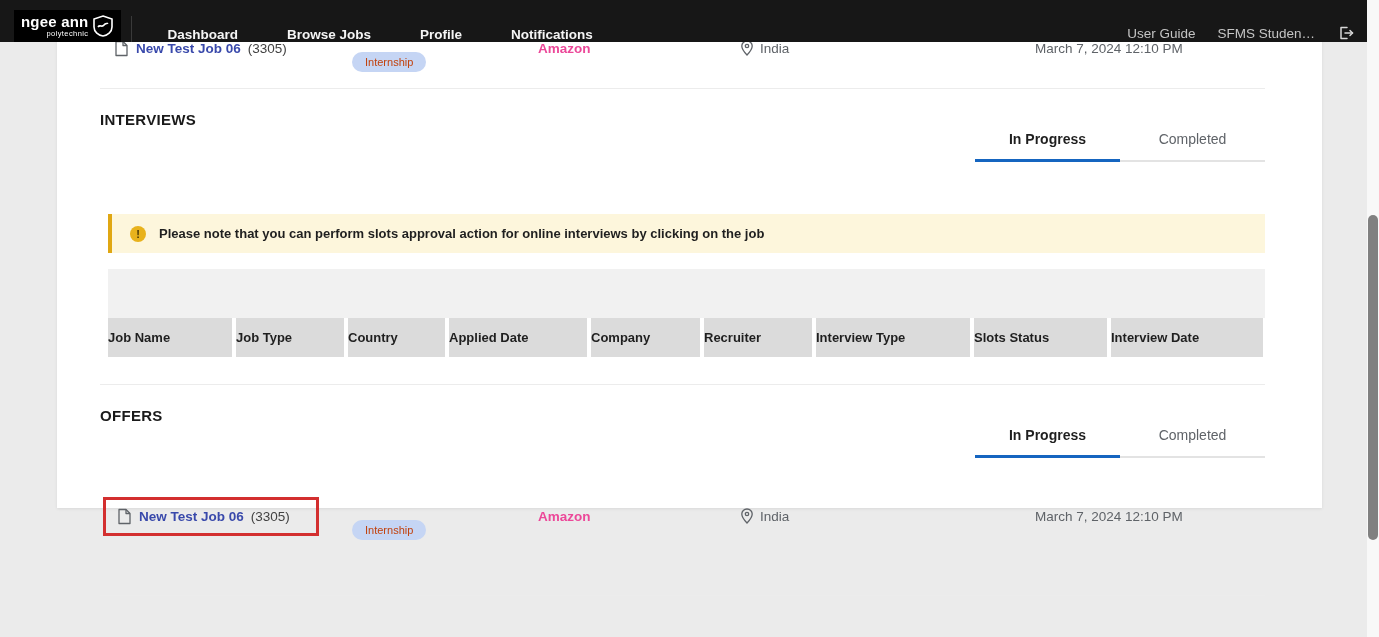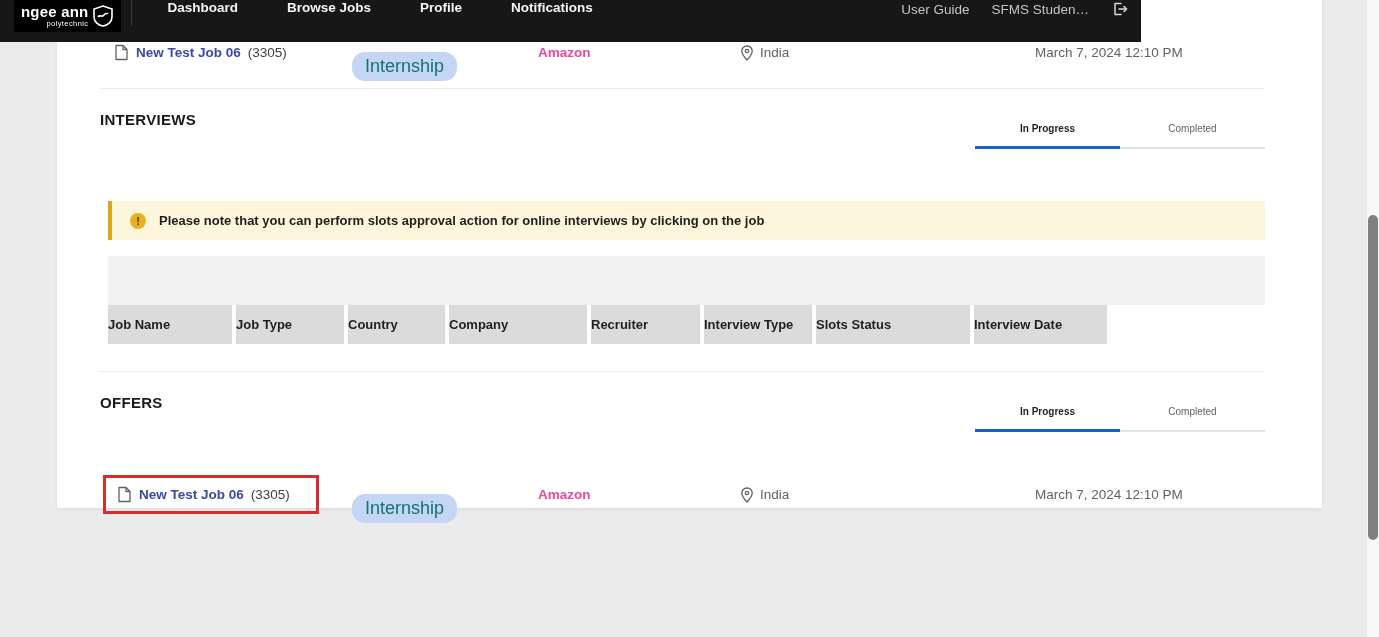--- a/index.html
+++ b/index.html
@@ -16,23 +16,23 @@
     position: absolute; top: 0; right: 0; width: 12px; height: 637px;
     background: #f8f8f8; z-index: 50;
   }
   .scrollbar-thumb {
     position: absolute; top: 215px; left: 1px; width: 10px; height: 325px;
     background: #808080; border-radius: 5px;
   }
 
   
   .navbar {
-    position: absolute; top: 0; left: 0; width: 1141px; height: 42px;
+    position: absolute; top: 0; left: 0; width: 1367px; height: 42px;
     background: #171717; z-index: 20;
-    display: flex; align-items: flex-start;
+    display: flex; align-items: flex-end;
   }
   .logo-box {
     margin-left: 14px; background: #000; height: 32px;
     display: flex; align-items: center; padding: 2px 7px; cursor: pointer;
   }
   .logo-text { display: flex; flex-direction: column; align-items: flex-end; line-height: 1; }
   .logo-l1 { color: #fff; font-weight: bold; font-size: 15px; letter-spacing: 0.2px; }
   .logo-l2 { color: #fff; font-size: 7.5px; letter-spacing: 0.4px; margin-top: 1px; }
   .logo-emblem { margin-left: 4px; }
   .nav-divider { width: 1px; height: 26px; background: #3a3a3a; margin-left: 10px; }
@@ -67,34 +67,34 @@
   .row-offer { margin-top: 34px; height: 44px; }
   .name-cell { display: flex; align-items: center; gap: 7px; padding-left: 14px; }
   .name-wrap { display: inline-flex; align-items: center; gap: 7px; cursor: pointer; }
   .red-box {
     border: 3px solid #d32f2f; padding: 8px 26px 8px 11px; margin-left: -11px;
     display: inline-flex; align-items: center; gap: 7px;
   }
   .job-link { color: #3949ab; font-weight: bold; font-size: 13.5px; text-decoration: none; cursor: pointer; }
   .job-id { color: #424242; font-size: 13.5px; }
   .badge {
-    display: inline-block; background: #c5d5f4; color: #0f766e;
-    font-size: 18px; padding: 4px 13px; border-radius: 13px; margin-left: 8px; margin-top: 28px;
+    display: inline-block; background: #c5d5f4; color: #c2410c;
+    font-size: 11px; padding: 4px 13px; border-radius: 13px; margin-left: 8px; margin-top: 28px;
   }
   .company-cell { color: #ec4899; font-weight: bold; font-size: 13.5px; }
   .country-cell { display: flex; align-items: center; gap: 6px; color: #5f6368; font-size: 13.5px; }
   .date-cell { color: #5f6368; font-size: 13.5px; }
 
   
   .section-head { display: flex; justify-content: space-between; align-items: flex-start; margin-top: 20px; }
   .section-title { font-size: 15px; font-weight: bold; letter-spacing: 0.3px; color: #1a1a1a; padding-top: 2px; }
   .tabs { display: flex; width: 290px; margin-top: 12px; }
   .tab {
-    flex: 1; text-align: center; font-size: 10px; padding: 2px 0 13px;
-    cursor: pointer; color: #5f6368; border-bottom: 2px solid #e3e3e3;
+    flex: 1; text-align: center; font-size: 14px; padding: 2px 0 13px;
+    cursor: pointer; color: #5f6368; border-bottom: 2px solid #e3e3e3; margin-top: 8px;
   }
   .tab.active { color: #1f1f1f; font-weight: bold; border-bottom: 3px solid #1565c0; padding-bottom: 12px; }
 
   
   .banner {
     margin-left: 8px; margin-top: 52px; height: 39px;
     background: #fdf6dc; border-left: 4px solid #e0a713;
     display: flex; align-items: center; gap: 13px; padding-left: 18px;
   }
   .warn-icon {
@@ -191,20 +191,21 @@
       <span class="warn-icon">!</span>
       <span class="banner-text">Please note that you can perform slots approval action for online interviews by clicking on the job</span>
     </div>
 
     <div class="filter-band"></div>
 
     <div class="thead">
       <div class="th">Job Name</div>
       <div class="th">Job Type</div>
       <div class="th">Country</div>
+      <div class="th">Applied Date</div>
       <div class="th">Company</div>
       <div class="th">Recruiter</div>
       <div class="th">Interview Type</div>
       <div class="th">Slots Status</div>
       <div class="th">Interview Date</div>
     </div>
 
     <hr class="divider div-2">
 
     <div class="section-head">

